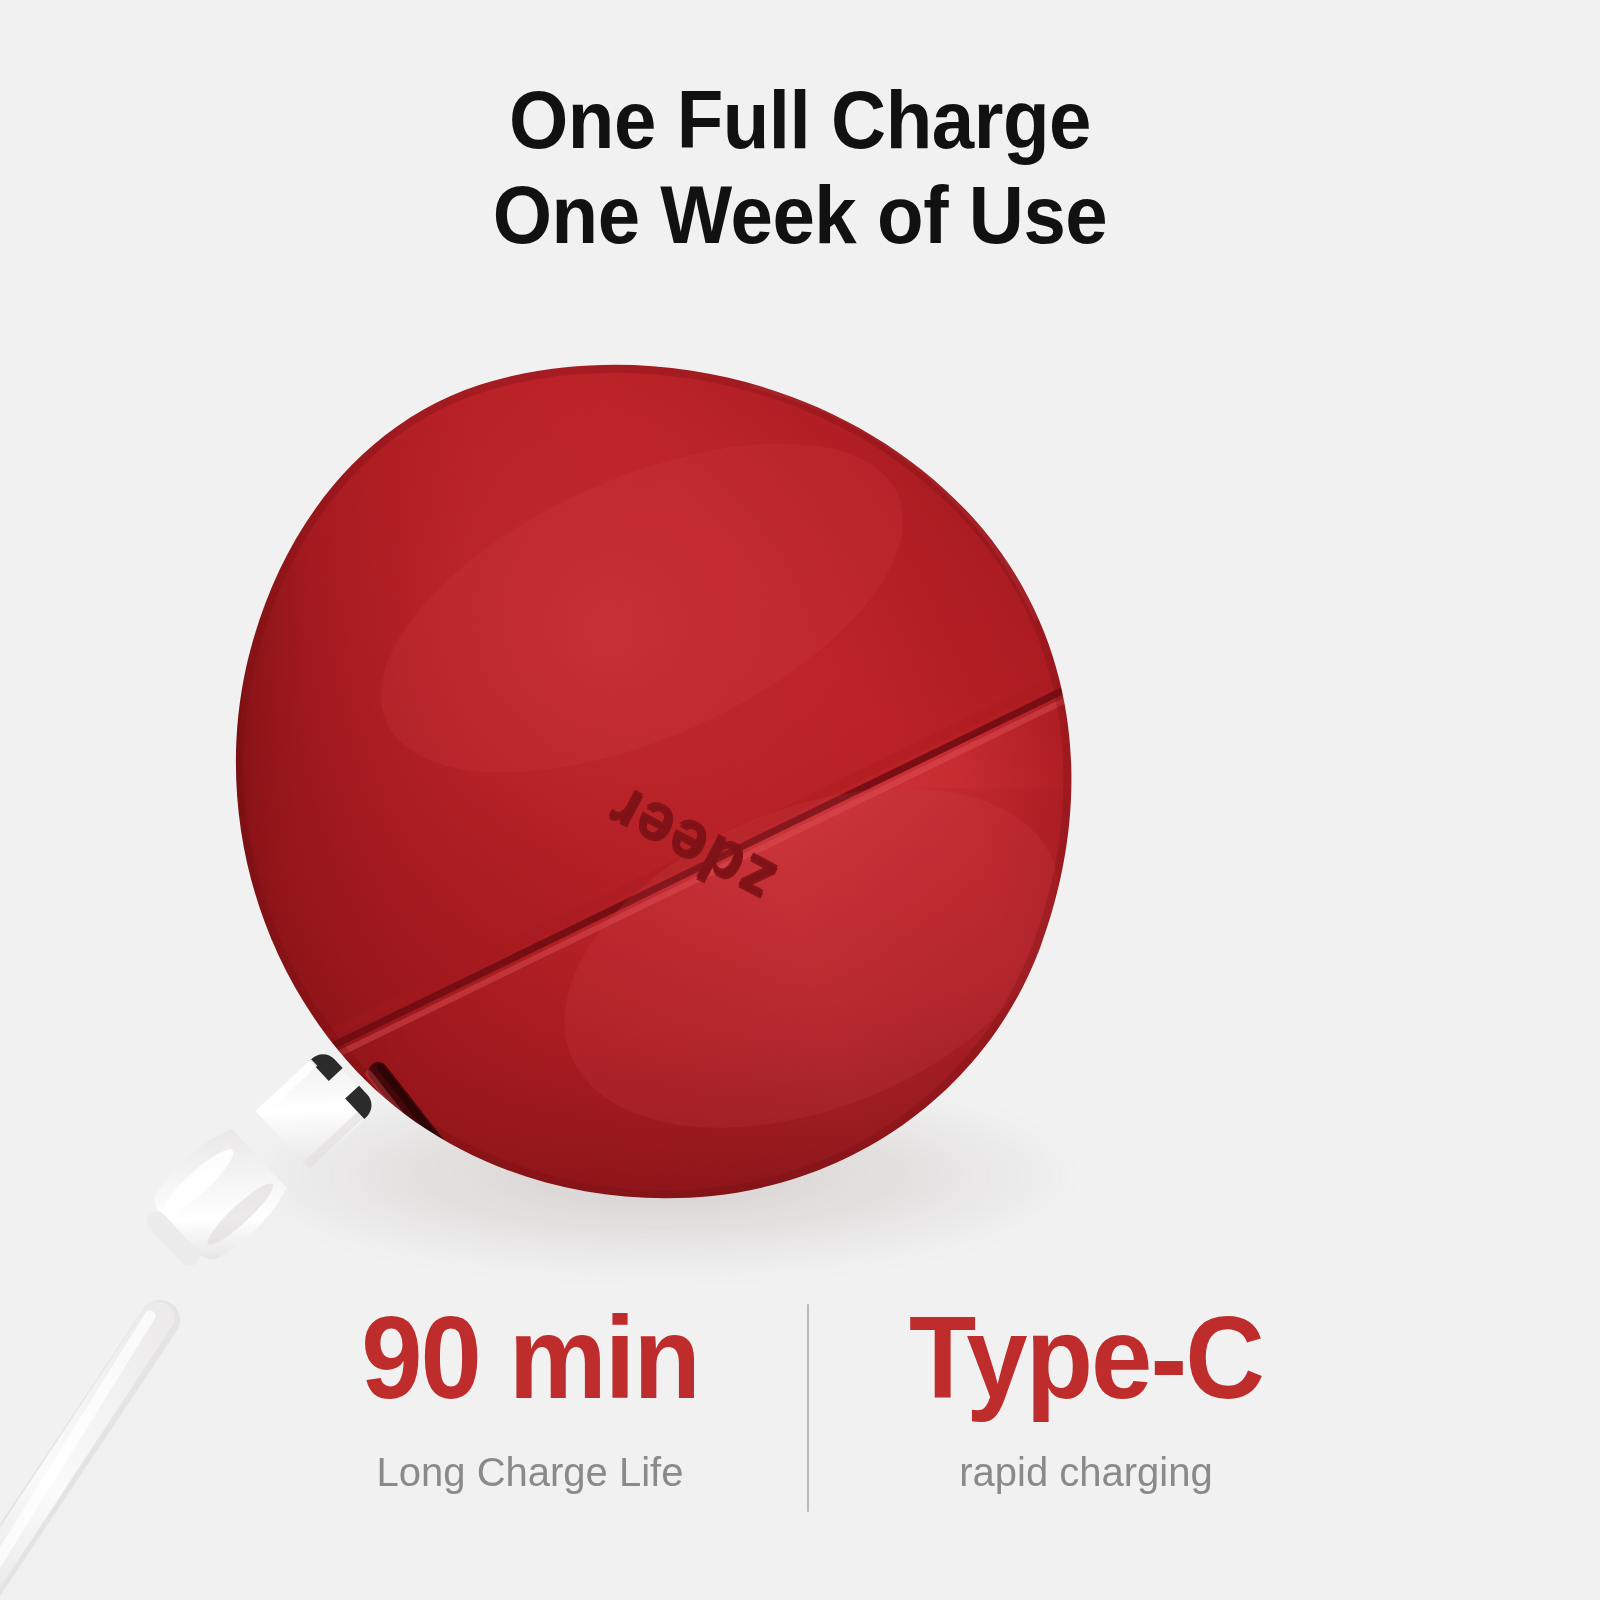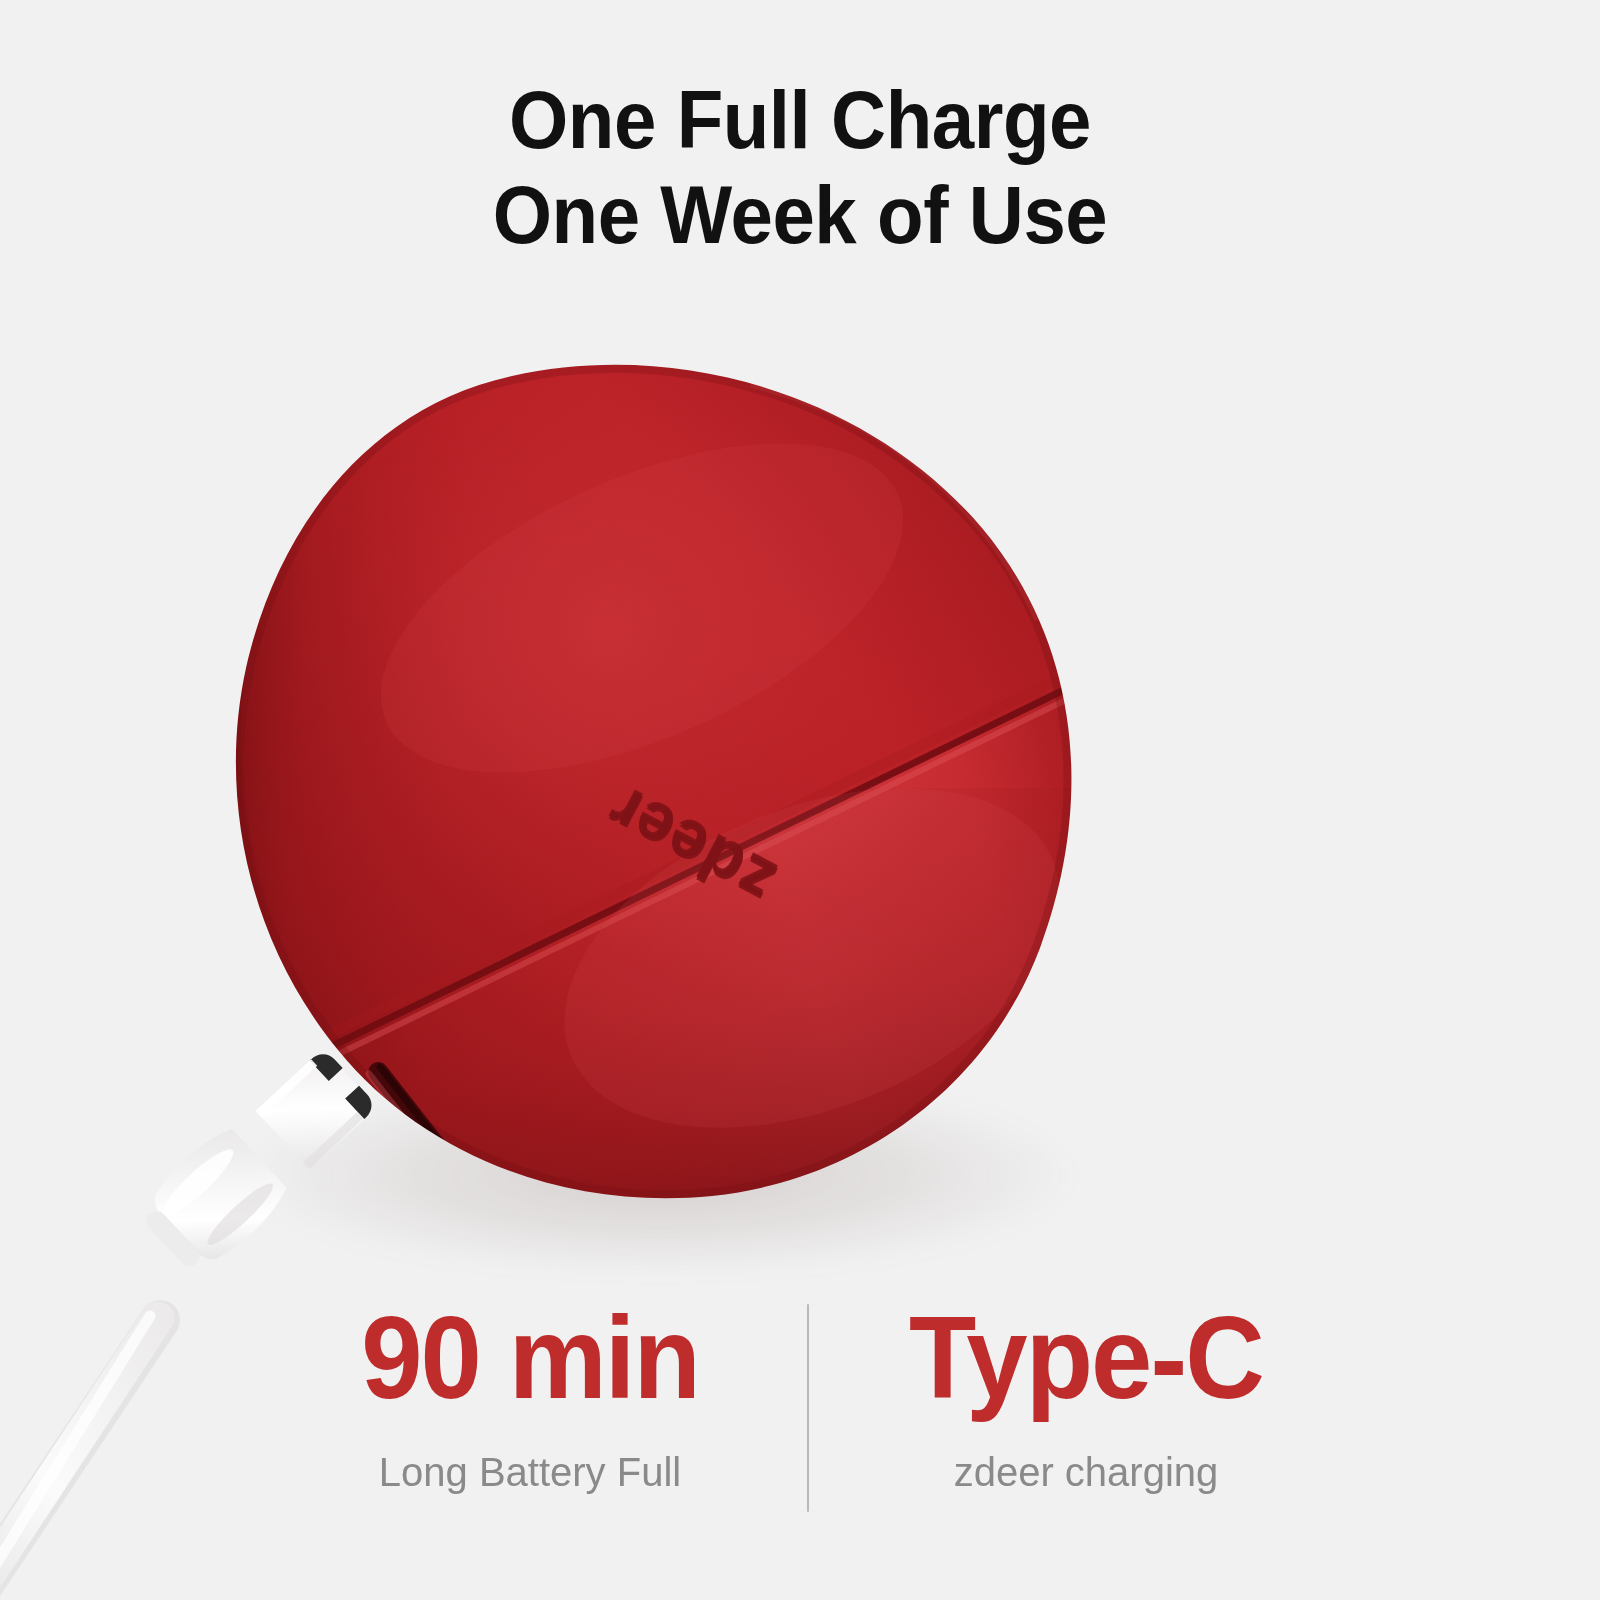--- a/index.html
+++ b/index.html
@@ -322,23 +322,23 @@
         </g>
       </g>
     </svg>
   </div>
 </div>
 
 <div class="stats">
 
   <div class="stat">
     <span class="stat-value">90 min</span>
-    <span class="stat-label">Long Battery Full</span>
+    <span class="stat-label">Long Charge Life</span>
   </div>
 
   <div class="stat-divider"></div>
 
   <div class="stat">
     <span class="stat-value">Type-C</span>
-    <span class="stat-label">zdeer charging</span>
+    <span class="stat-label">rapid charging</span>
   </div>
 
 </div>
 
 </body></html>

